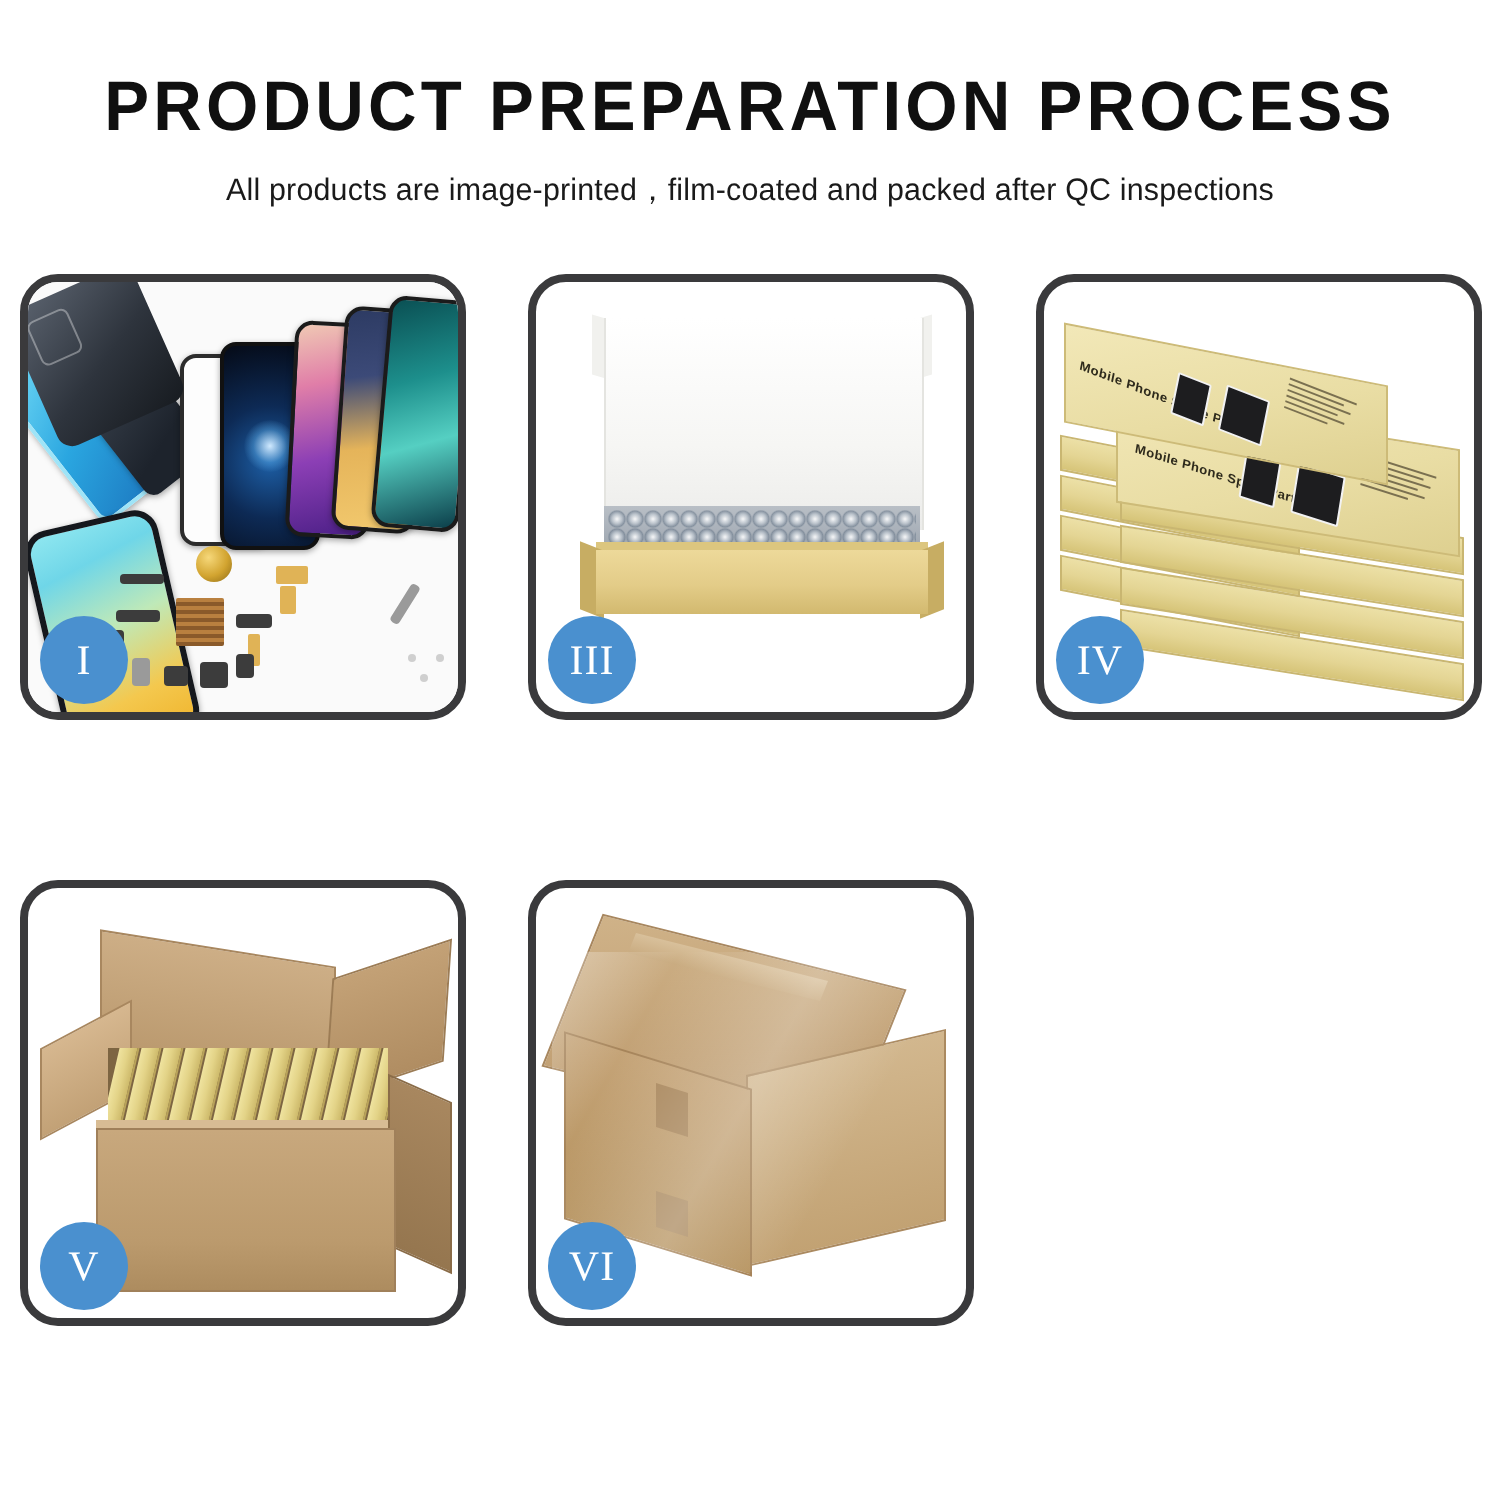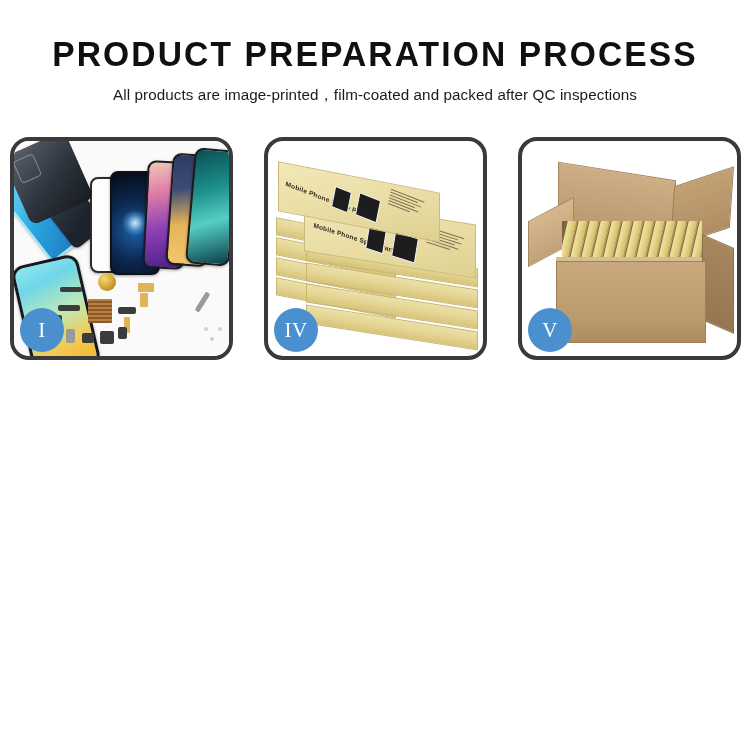--- a/index.html
+++ b/index.html
@@ -376,20 +376,34 @@
       <div class="part" style="left:104px; top:186px; width:9px; height:12px;"></div>
       <div class="part screw" style="left:196px; top:196px; width:4px; height:4px;"></div>
       <div class="part screw" style="left:204px; top:186px; width:4px; height:4px;"></div>
       <div class="part screw" style="left:190px; top:186px; width:4px; height:4px;"></div>
       <div class="part light" style="left:186px; top:150px; width:5px; height:22px; transform:rotate(32deg);"></div>
     </div>
     <div class="badge">I</div>
   </div>
 
 
+  <div class="panel">
+    <div class="scene">
+      <div class="b3-lid-tab-l"></div>
+      <div class="b3-lid-tab-r"></div>
+      <div class="b3-lid"></div>
+      <div class="b3-inner"></div>
+      <div class="b3-bubbles"></div>
+      <div class="b3-edge"></div>
+      <div class="b3-front-l"></div>
+      <div class="b3-front-r"></div>
+      <div class="b3-front"></div>
+    </div>
+    <div class="badge">III</div>
+  </div>
 
   <div class="panel">
     <div class="scene">
       <div class="stack">
 
         <div class="sbox" style="left:2px;  top:66px;  width:118px; height:16px; transform:skewY(11deg);"></div>
         <div class="sbox" style="left:2px;  top:86px;  width:118px; height:16px; transform:skewY(11deg);"></div>
         <div class="sbox" style="left:2px;  top:106px; width:118px; height:16px; transform:skewY(11deg);"></div>
         <div class="sbox" style="left:2px;  top:126px; width:118px; height:16px; transform:skewY(11deg);"></div>
 
@@ -453,14 +467,28 @@
           <i style="left:132px"></i>
         </div>
         <div class="c5-rim"></div>
         <div class="c5-side"></div>
         <div class="c5-front"></div>
       </div>
     </div>
     <div class="badge">V</div>
   </div>
 
+  <div class="panel">
+    <div class="scene">
+      <div class="c6">
+        <div class="c6-top"></div>
+        <div class="c6-tape-top"></div>
+        <div class="c6-right"></div>
+        <div class="c6-front"></div>
+        <div class="c6-tab1"></div>
+        <div class="c6-tab2"></div>
+        <div class="c6-wrap"></div>
+      </div>
+    </div>
+    <div class="badge">VI</div>
+  </div>
 
 </div>
 
 </body></html>

